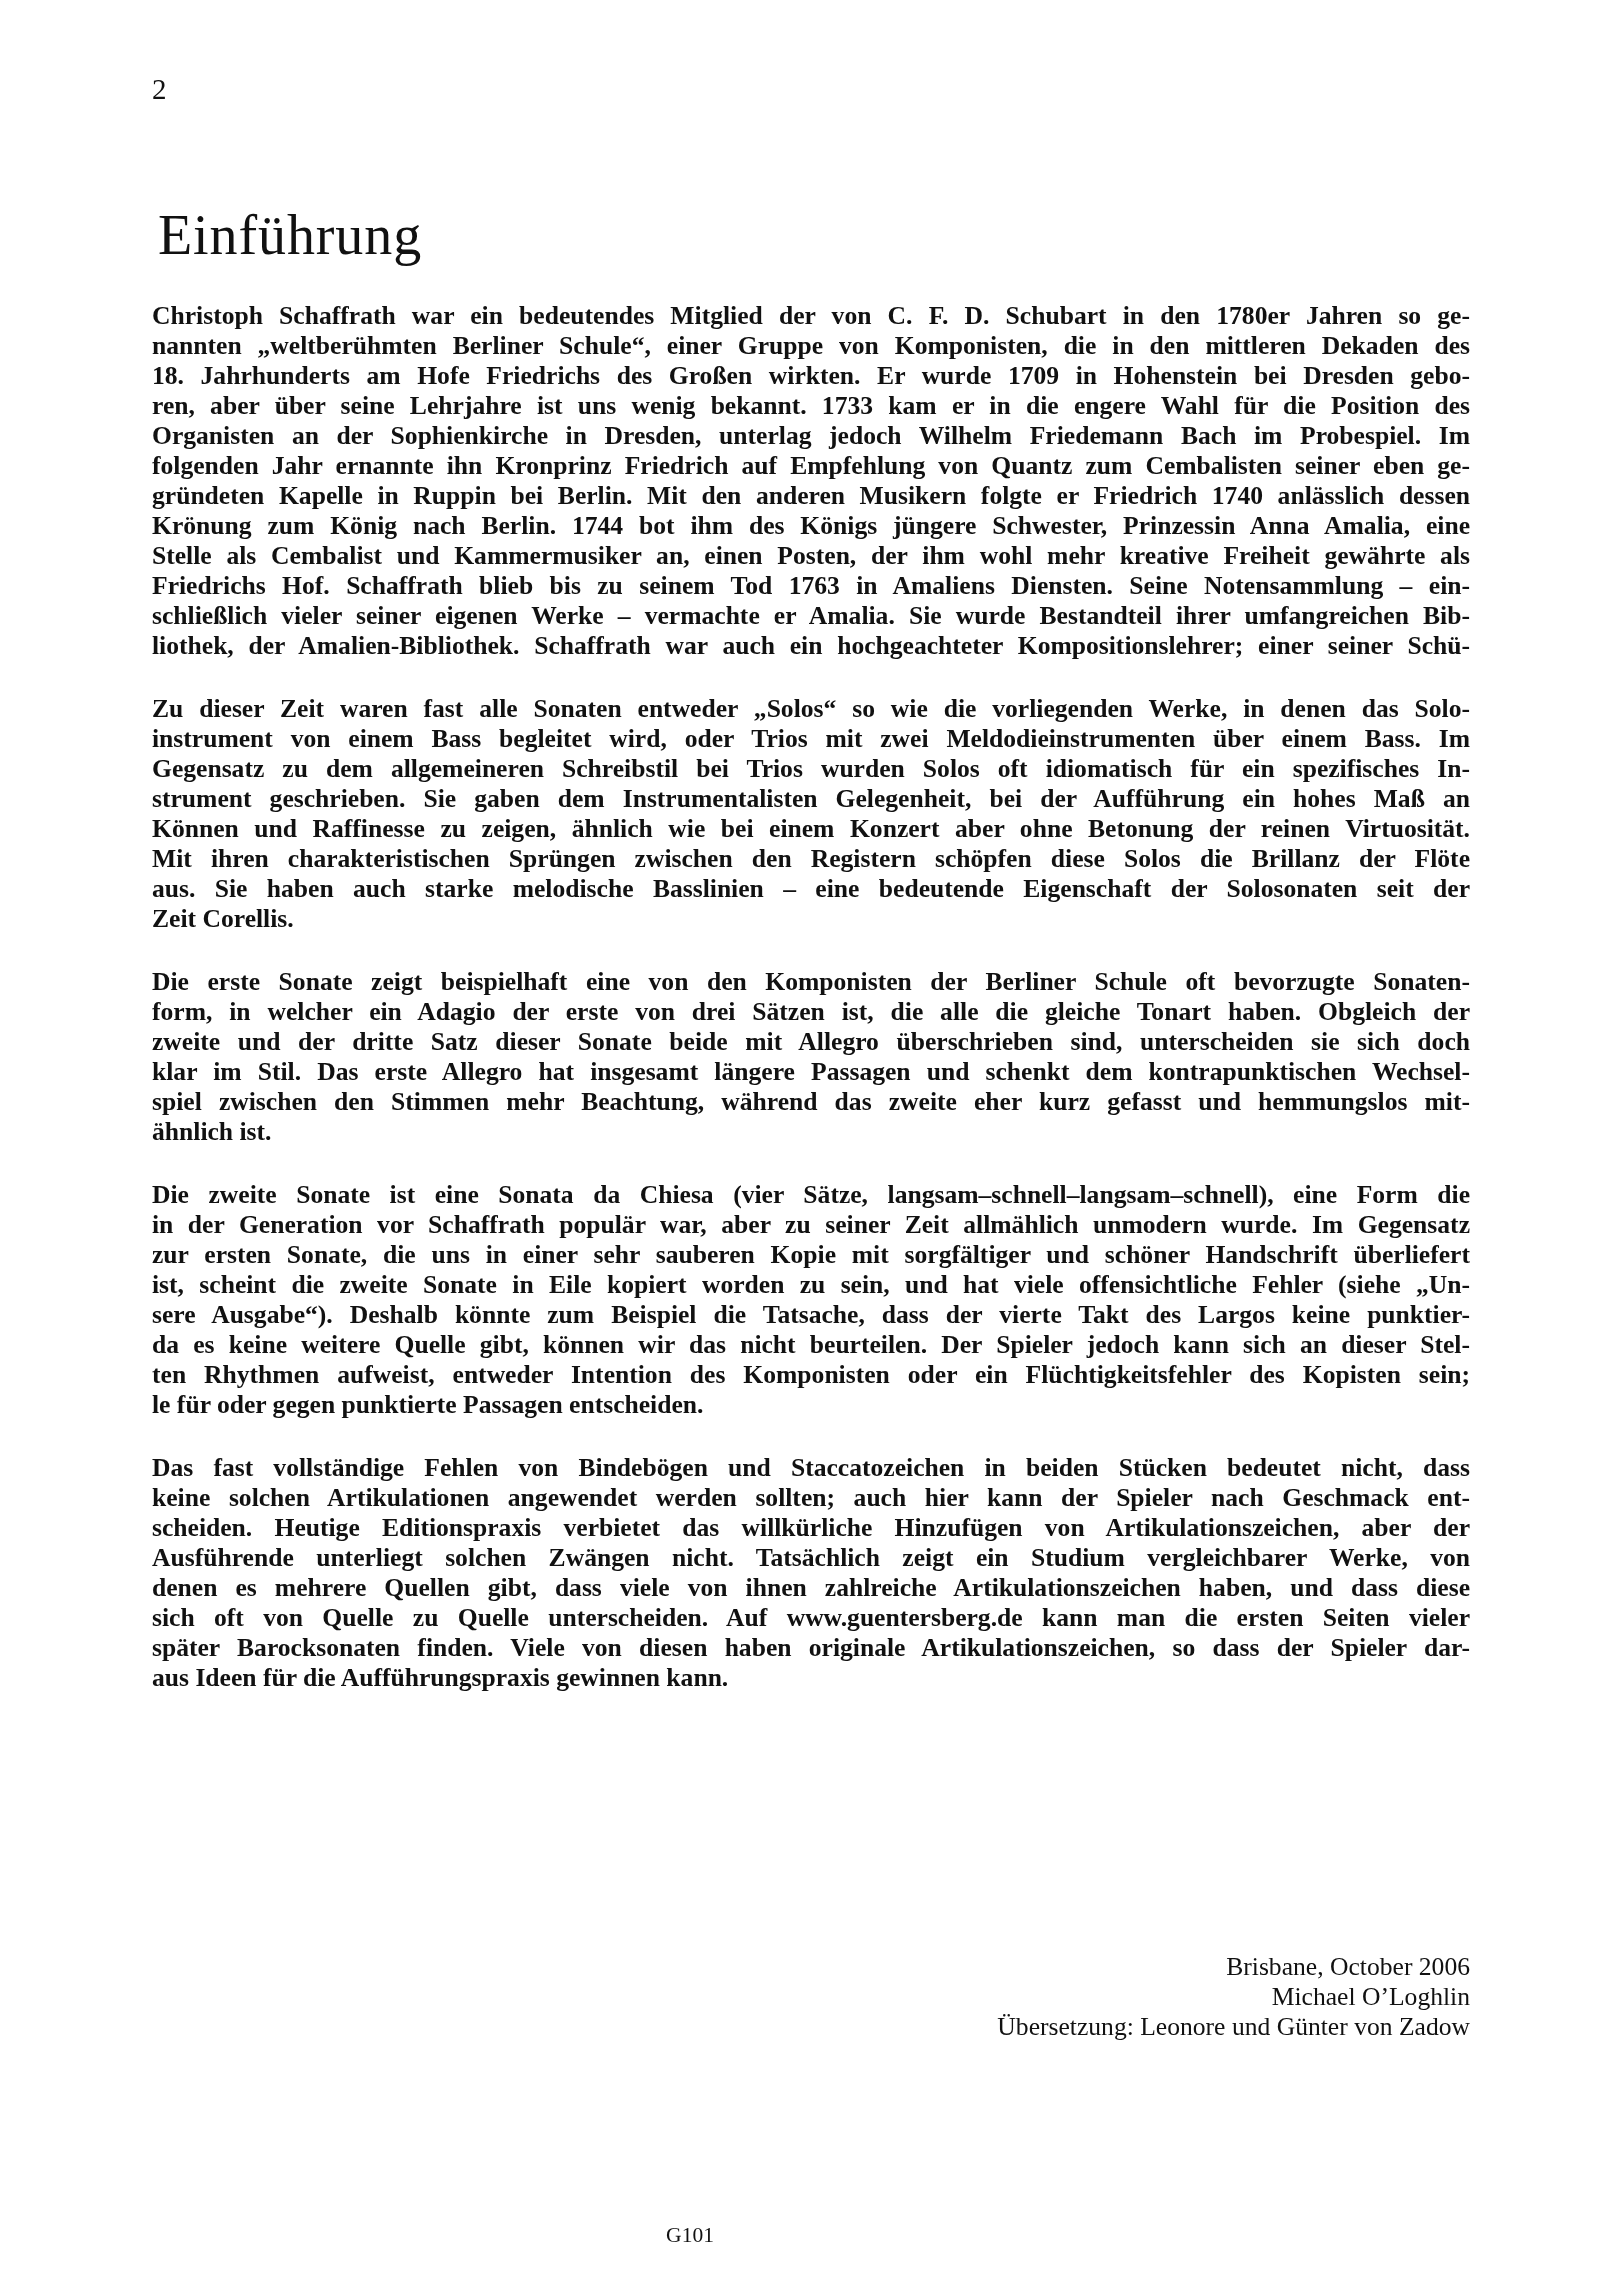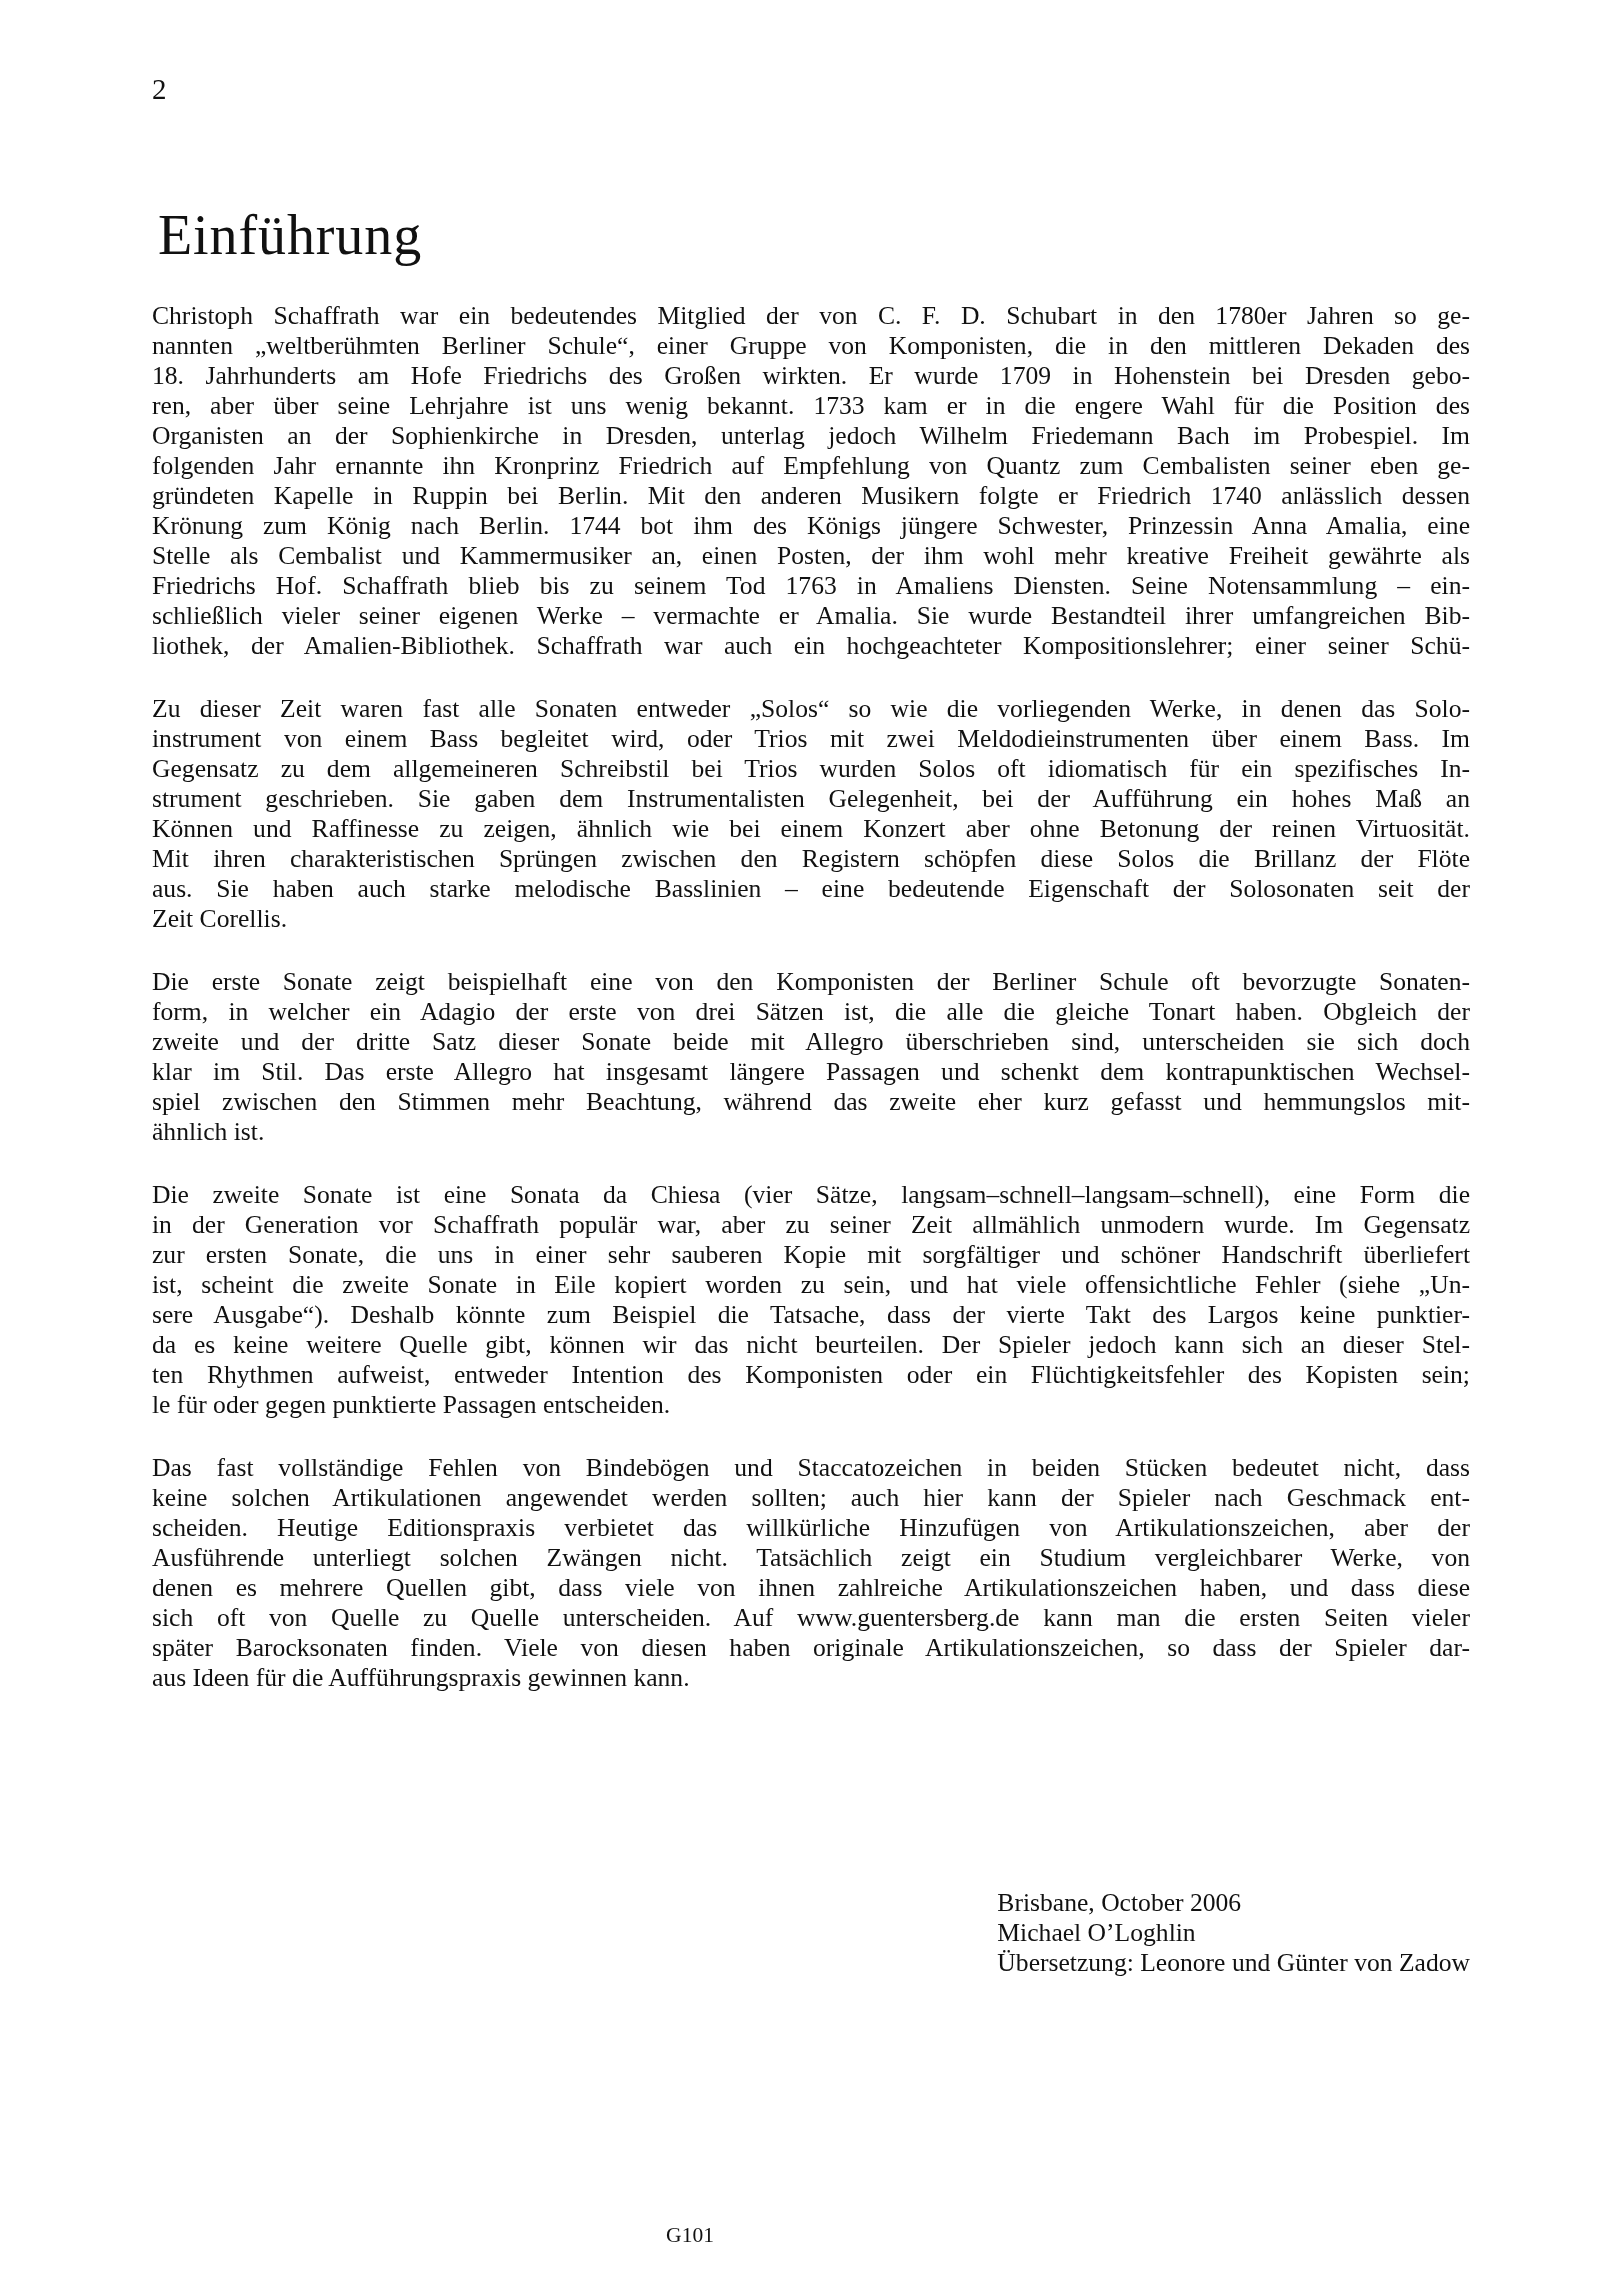--- a/index.html
+++ b/index.html
@@ -16,27 +16,27 @@
     position: absolute; left: 150px; top: 199px;
     font-size: 56px; font-weight: normal; margin: 8px; letter-spacing: 0.9px; line-height: 1;
   }
   .body-text {
     position: absolute; left: 152px; top: 301px; width: 1318px;
   }
   .para {
     margin: 0 0 33px 0;
     font-size: 25.6px; line-height: 30px;
   }
-  .line { display: block; white-space: nowrap; }
+  .line { display: block; white-space: nowrap; font-weight: bold; }
   .line.justify {
     text-align: justify; text-align-last: justify; white-space: normal;
     height: 30px; overflow: hidden;
   }
   .signature {
-    position: absolute; right: 150px; top: 1888px; 
+    position: absolute; right: 150px; top: 1952px; text-align: right;
     font-size: 25.6px; line-height: 30px;
   }
   .signature div { white-space: nowrap; }
   .footer-code {
     position: absolute; left: 0; width: 1380px; top: 2223px; text-align: center;
     font-size: 21.5px;
   }
 </style>
 </head>
 <body>

